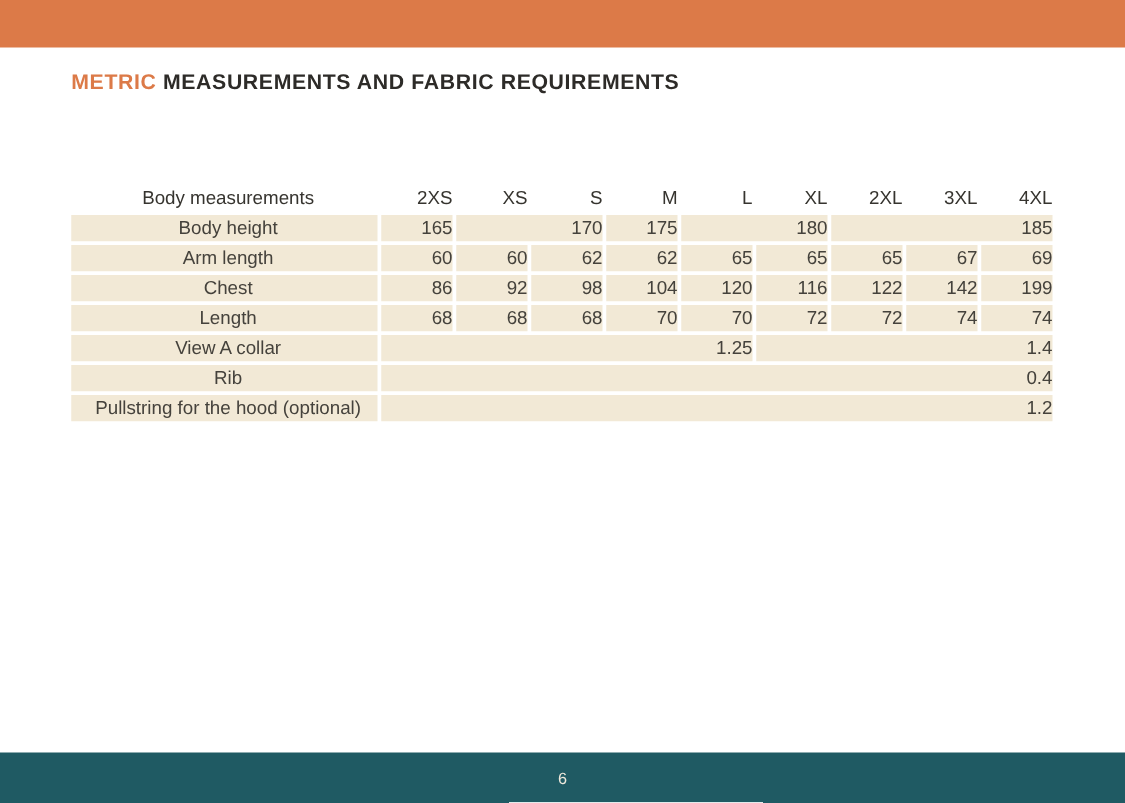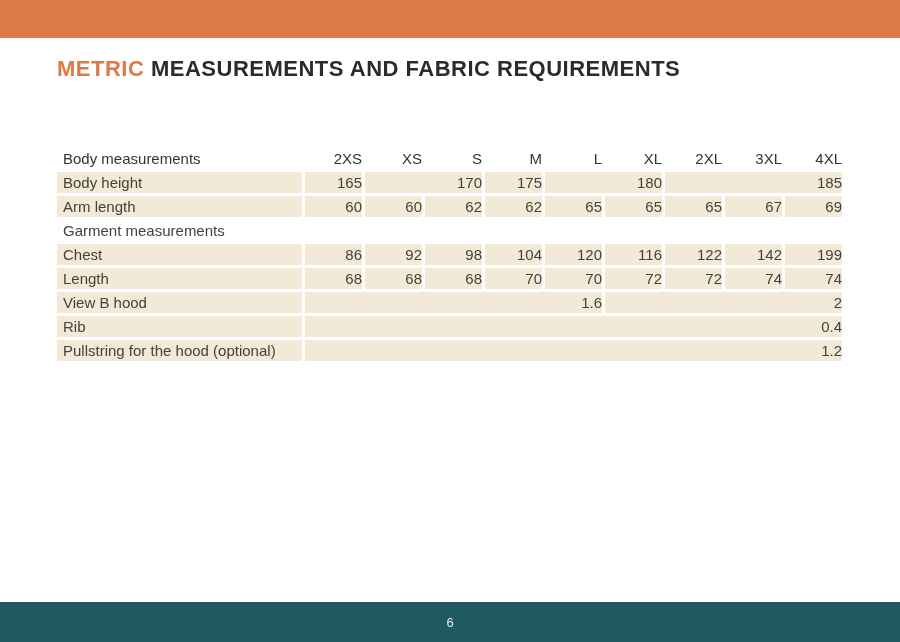--- a/index.html
+++ b/index.html
@@ -19,21 +19,21 @@
     position: absolute;
     top: 0; left: 0; right: 0;
     height: 38px;
     background: var(--accent, #DC7A48);
   }
   .title {
     position: absolute;
     top: 56px;
     left: 57px;
     margin: 0;
-    font-size: 22px;
+    font-size: 17px;
     font-weight: 700;
     letter-spacing: 0.5px;
     color: #2D2B28;
     white-space: nowrap;
   }
   .title .accent {
     color: var(--accent, #DC7A48);
   }
   table.meas {
     position: absolute;
@@ -49,21 +49,21 @@
     height: 21px;
     padding: 0;
     font-size: 15px;
     color: #45423C;
     vertical-align: middle;
     background: var(--beige, #F2E9D6);
     overflow: hidden;
     white-space: nowrap;
   }
   table.meas td.lbl {
-    text-align: left;
+    text-align: center;
     padding-left: 6px;
   }
   table.meas td.val {
     text-align: right;
   }
   table.meas tr.plain td {
     background: transparent;
   }
   table.meas tr.hdr td {
     color: #36342F;
@@ -135,23 +135,20 @@
       <td class="val">60</td>
       <td class="val">62</td>
       <td class="val">62</td>
       <td class="val">65</td>
       <td class="val">65</td>
       <td class="val">65</td>
       <td class="val">67</td>
       <td class="val">69</td>
     </tr>
 
-    <tr class="plain">
-      <td class="lbl" colspan="10">Garment measurements</td>
-    </tr>
 
     <tr>
       <td class="lbl">Chest</td>
       <td class="val">86</td>
       <td class="val">92</td>
       <td class="val">98</td>
       <td class="val">104</td>
       <td class="val">120</td>
       <td class="val">116</td>
       <td class="val">122</td>
@@ -166,26 +163,26 @@
       <td class="val">68</td>
       <td class="val">70</td>
       <td class="val">70</td>
       <td class="val">72</td>
       <td class="val">72</td>
       <td class="val">74</td>
       <td class="val">74</td>
     </tr>
 
 
+    <tr>
+      <td class="lbl">View A collar</td>
+      <td class="val" colspan="5">1.25</td>
+      <td class="val" colspan="4">1.4</td>
+    </tr>
 
-    <tr>
-      <td class="lbl">View B hood</td>
-      <td class="val" colspan="5">1.6</td>
-      <td class="val" colspan="4">2</td>
-    </tr>
 
     <tr>
       <td class="lbl">Rib</td>
       <td class="val" colspan="9">0.4</td>
     </tr>
 
 
     <tr>
       <td class="lbl">Pullstring for the hood (optional)</td>
       <td class="val" colspan="9">1.2</td>

